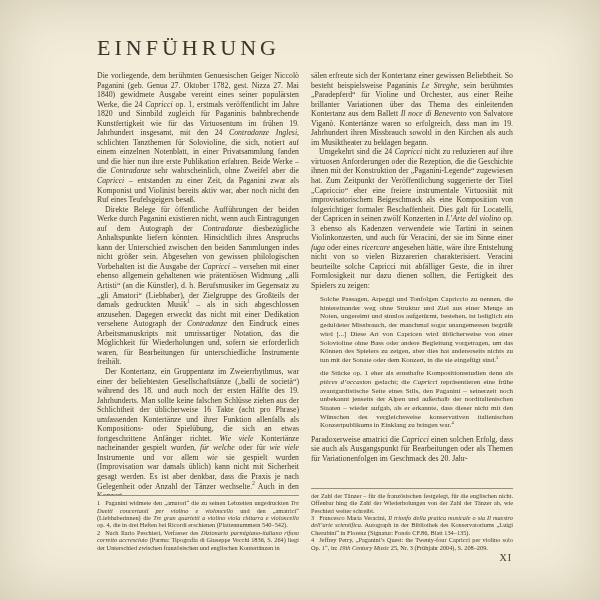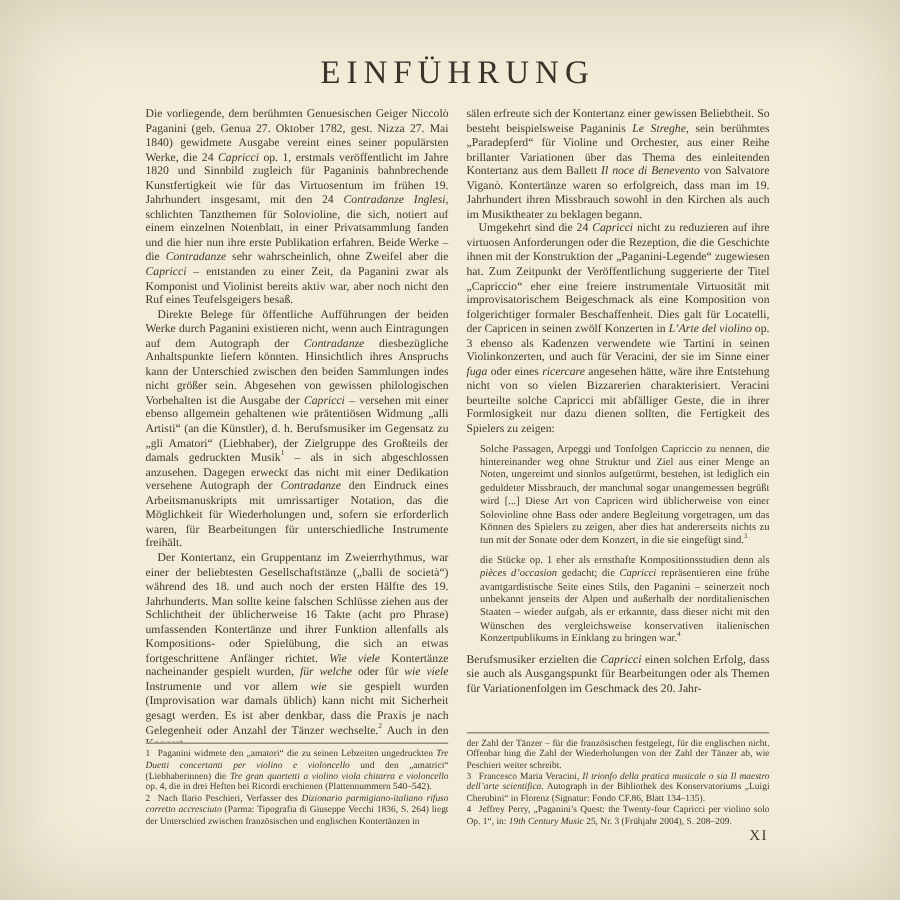--- a/index.html
+++ b/index.html
@@ -2,21 +2,21 @@
 <html lang="de"><head>
 <meta charset="utf-8">
 <style>
   html,body{margin:0;padding:0;}
   body{width:600px;height:600px;background:#e7e0c9;font-family:"Liberation Serif","DejaVu Serif",serif;}
   .page{position:relative;width:600px;height:600px;overflow:hidden;color:#3e382c;
         background:radial-gradient(ellipse 120% 105% at 50% 42%, #f4eedb 45%, #f0e9d4 72%, #e5decб 100%);
         background-color:#f2ecd8;}
   .page::after{content:"";position:absolute;inset:0;pointer-events:none;
         box-shadow:inset 0 0 55px rgba(120,108,80,0.28);}
-  .title{position:absolute;top:35px;left:97px;width:416px;margin:0;text-align:center;
+  .title{position:absolute;top:35px;left:97px;width:416px;margin:0;
         font-size:22px;font-weight:400;letter-spacing:4px;color:#39332a;}
   .cols{position:absolute;top:71px;left:97px;width:416px;height:480px;display:flex;gap:11px;justify-content:space-between;}
   .col{width:202px;height:100%;display:flex;flex-direction:column;overflow:hidden;}
   .blocks{flex:0 1 auto;overflow:hidden;min-height:0;}
   .col p{margin:0;}
   p.body{font-size:7.8px;line-height:9.55px;text-align:justify;hyphens:auto;}
   p.body.ind{text-indent:8px;}
   p.quote{font-size:7px;line-height:8.7px;text-align:justify;margin:4.5px 0 4.5px 9px;hyphens:auto;}
   .fnblock{flex-shrink:0;margin-top:auto;border-top:1px solid #9a9078;padding-top:3px;}
   p.fn{font-size:6.3px;line-height:7.4px;text-align:justify;hyphens:auto;}
@@ -43,21 +43,21 @@
           <p class="fn"><span class="fnnum">1</span><span>Paganini widmete den „amatori“ die zu seinen Lebzeiten ungedruckten </span><em>Tre Duetti concertanti per violino e violoncello</em><span> und den „amatrici“ (Liebhaberinnen) die </span><em>Tre gran quartetti a violino viola chitarra e violoncello</em><span> op. 4, die in drei Heften bei Ricordi erschienen (Plattennummern 540–542).</span></p>
           <p class="fn"><span class="fnnum">2</span><span>Nach Ilario Peschieri, Verfasser des </span><em>Dizionario parmigiano-italiano rifuso corretto accresciuto</em><span> (Parma: Tipografia di Giuseppe Vecchi 1836, S. 264) liegt der Unterschied zwischen französischen und englischen Kontertänzen in</span></p>
         </div>
     </div>
     <div class="col">
       <div class="blocks">
           <p class="body"><span>sälen erfreute sich der Kontertanz einer gewissen Beliebtheit. So besteht beispielsweise Paganinis </span><em>Le Streghe</em><span>, sein berühmtes „Paradepferd“ für Violine und Orchester, aus einer Reihe brillanter Variationen über das Thema des einleitenden Kontertanz aus dem Ballett </span><em>Il noce di Benevento</em><span> von Salvatore Viganò. Kontertänze waren so erfolgreich, dass man im 19. Jahrhundert ihren Missbrauch sowohl in den Kirchen als auch im Musiktheater zu beklagen begann.</span></p>
           <p class="body ind"><span>Umgekehrt sind die 24 </span><em>Capricci</em><span> nicht zu reduzieren auf ihre virtuosen Anforderungen oder die Rezeption, die die Geschichte ihnen mit der Konstruktion der „Paganini-Legende“ zugewiesen hat. Zum Zeitpunkt der Veröffentlichung suggerierte der Titel „Capriccio“ eher eine freiere instrumentale Virtuosität mit improvisatorischem Beigeschmack als eine Komposition von folgerichtiger formaler Beschaffenheit. Dies galt für Locatelli, der Capricen in seinen zwölf Konzerten in </span><em>L’Arte del violino</em><span> op. 3 ebenso als Kadenzen verwendete wie Tartini in seinen Violinkonzerten, und auch für Veracini, der sie im Sinne einer </span><em>fuga</em><span> oder eines </span><em>ricercare</em><span> angesehen hätte, wäre ihre Entstehung nicht von so vielen Bizzarerien charakterisiert. Veracini beurteilte solche Capricci mit abfälliger Geste, die in ihrer Formlosigkeit nur dazu dienen sollten, die Fertigkeit des Spielers zu zeigen:</span></p>
           <p class="quote"><span>Solche Passagen, Arpeggi und Tonfolgen Capriccio zu nennen, die hintereinander weg ohne Struktur und Ziel aus einer Menge an Noten, ungereimt und sinnlos aufgetürmt, bestehen, ist lediglich ein geduldeter Missbrauch, der manchmal sogar unangemessen begrüßt wird [...] Diese Art von Capricen wird üblicherweise von einer Solovioline ohne Bass oder andere Begleitung vorgetragen, um das Können des Spielers zu zeigen, aber dies hat andererseits nichts zu tun mit der Sonate oder dem Konzert, in die sie eingefügt sind.</span><sup>3</sup></p>
           <p class="quote"><span>die Stücke op. 1 eher als ernsthafte Kompositionsstudien denn als </span><em>pièces d’occasion</em><span> gedacht; die </span><em>Capricci</em><span> repräsentieren eine frühe avantgardistische Seite eines Stils, den Paganini – seinerzeit noch unbekannt jenseits der Alpen und außerhalb der norditalienischen Staaten – wieder aufgab, als er erkannte, dass dieser nicht mit den Wünschen des vergleichsweise konservativen italienischen Konzertpublikums in Einklang zu bringen war.</span><sup>4</sup></p>
-          <p class="body"><span>Berufsmusiker erzielten die </span><em>Capricci</em><span> einen solchen Erfolg, dass sie auch als Ausgangspunkt für Bearbeitungen oder als Themen für Variationenfolgen im Geschmack des 20. Jahr-</span></p>
+          <p class="body"><span>Paradoxerweise amatrici die </span><em>Capricci</em><span> einen solchen Erfolg, dass sie auch als Ausgangspunkt für Bearbeitungen oder als Themen für Variationenfolgen im Geschmack des 20. Jahr-</span></p>
         </div>
       <div class="fnblock">
           <p class="fn"><span>der Zahl der Tänzer – für die französischen festgelegt, für die englischen nicht. Offenbar hing die Zahl der Wiederholungen von der Zahl der Tänzer ab, wie Peschieri weiter schreibt.</span></p>
           <p class="fn"><span class="fnnum">3</span><span>Francesco Maria Veracini, </span><em>Il trionfo della pratica musicale o sia Il maestro dell’arte scientifica</em><span>. Autograph in der Bibliothek des Konservatoriums „Luigi Cherubini“ in Florenz (Signatur: Fondo CF.86, Blatt 134–135).</span></p>
           <p class="fn"><span class="fnnum">4</span><span>Jeffrey Perry, „Paganini’s Quest: the Twenty-four Capricci per violino solo Op. 1“, in: </span><em>19th Century Music</em><span> 25, Nr. 3 (Frühjahr 2004), S. 208–209.</span></p>
         </div>
     </div>
   </div>
 
   <div class="folio">XI</div>

